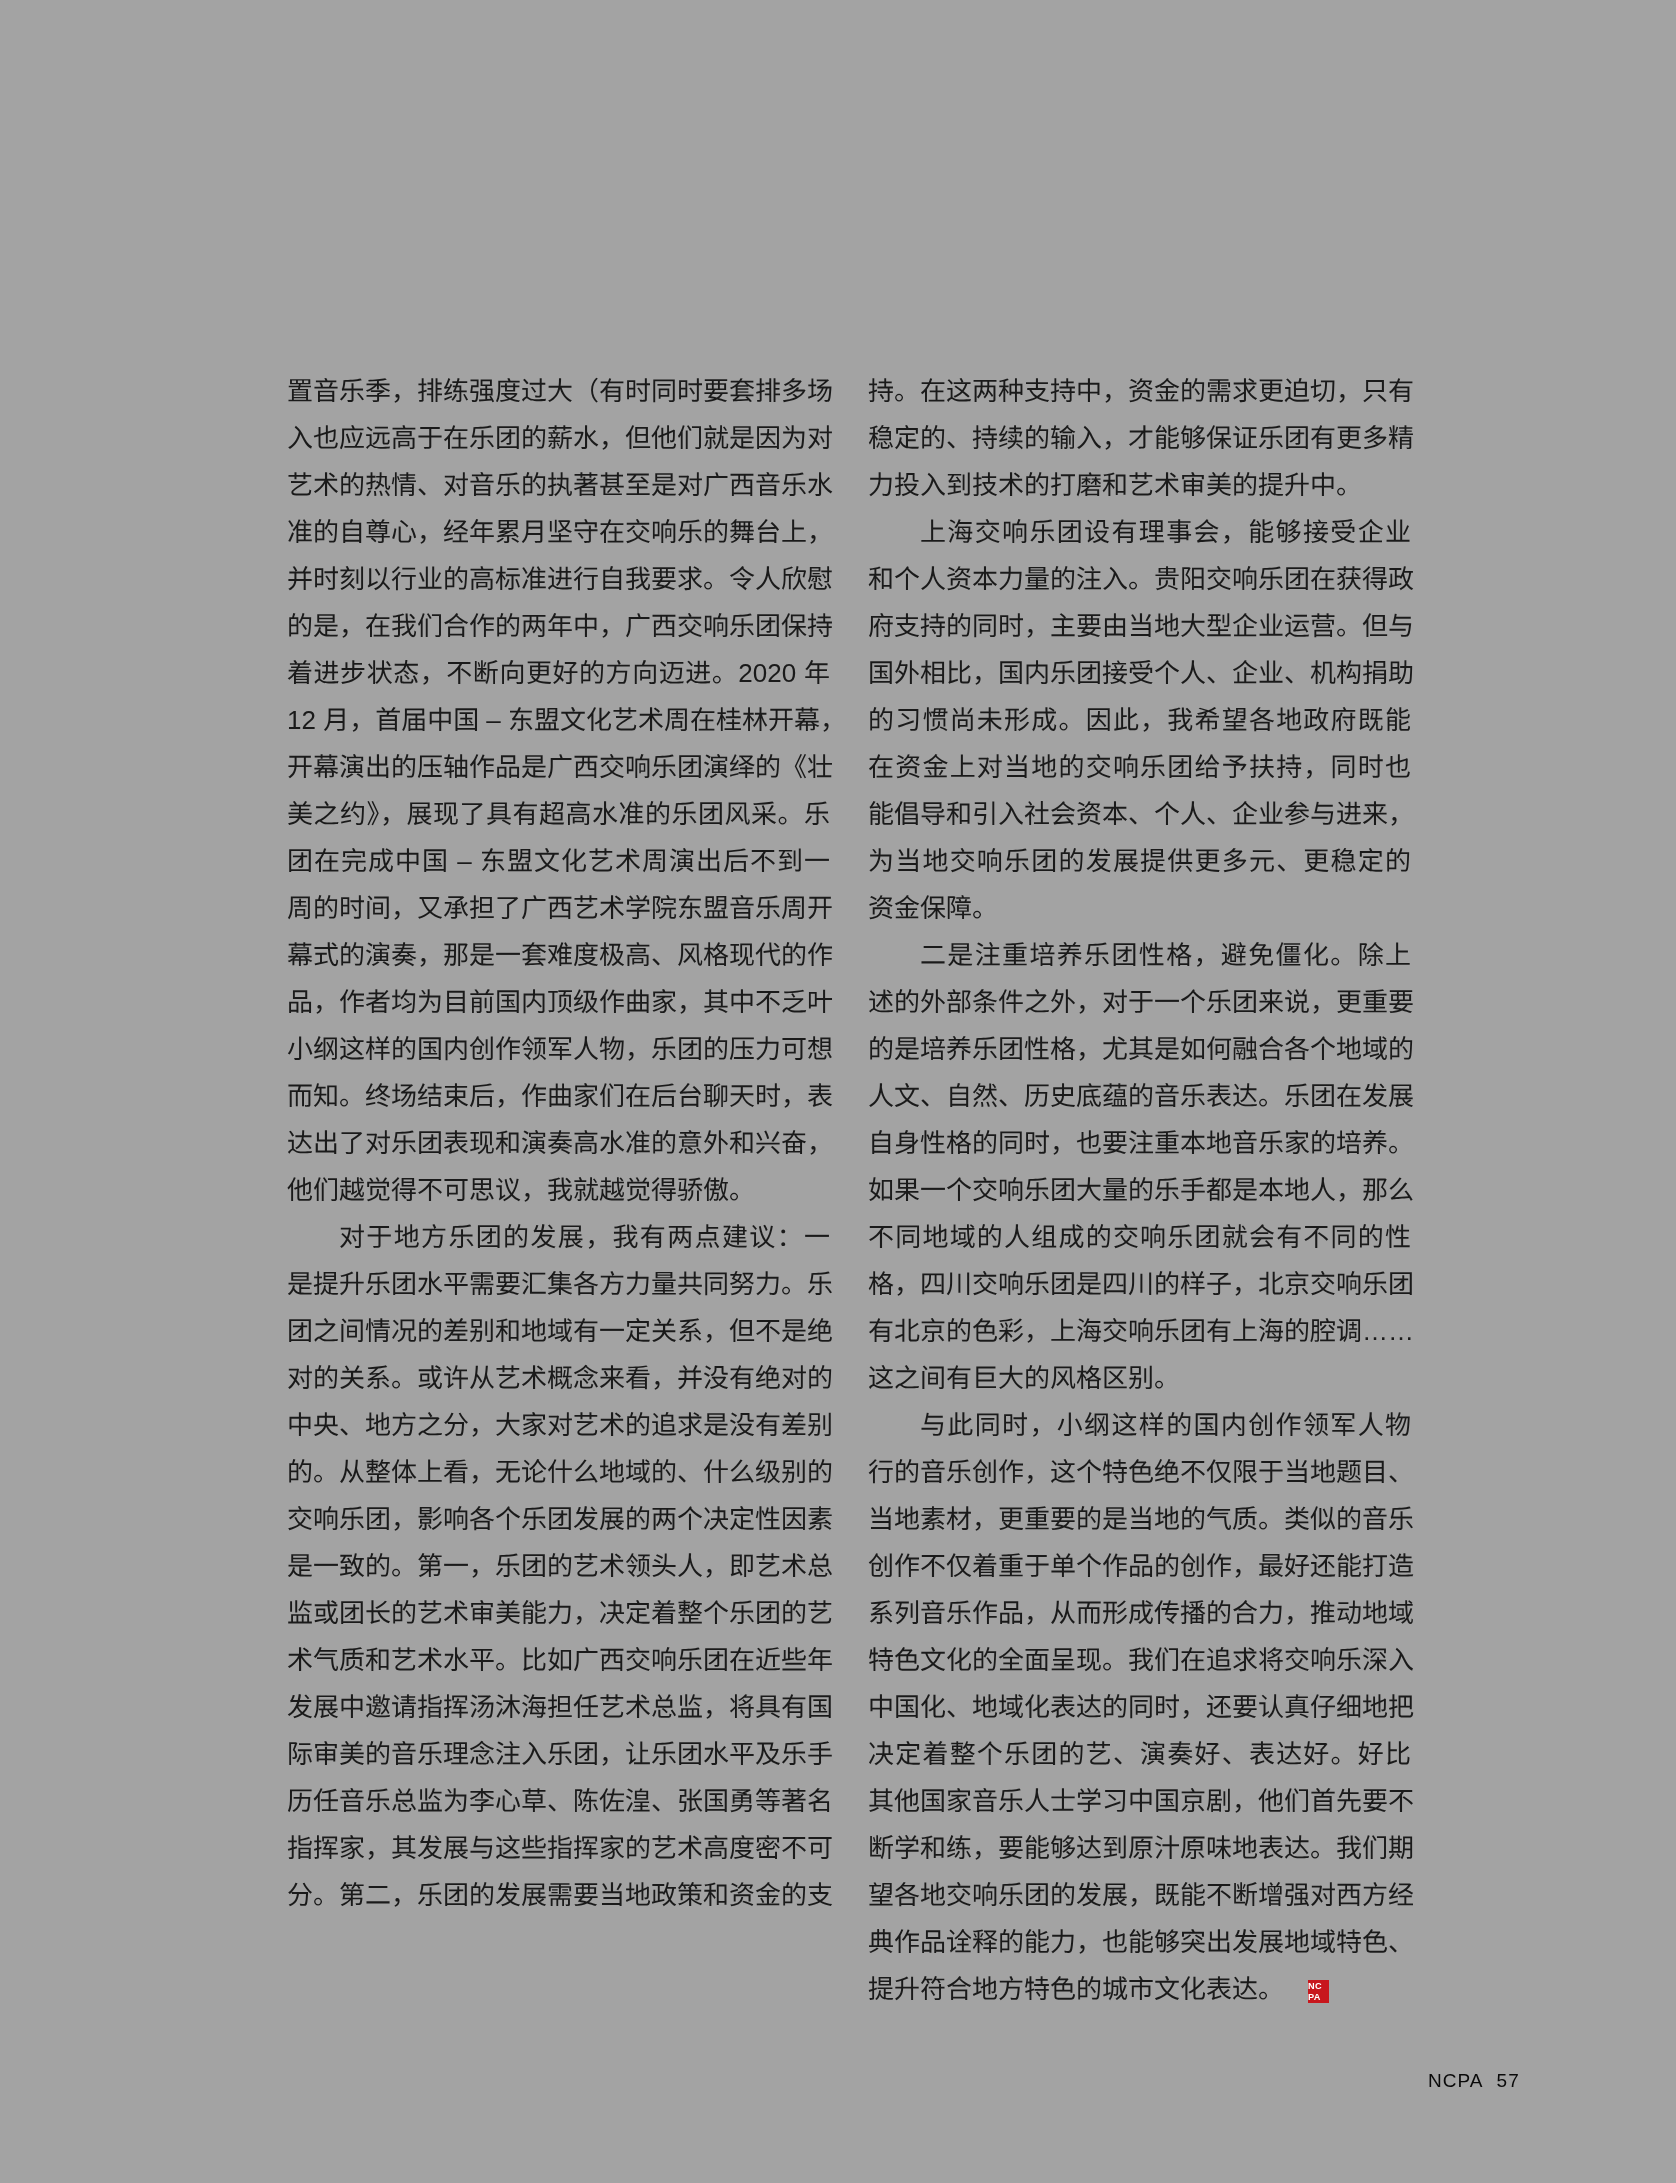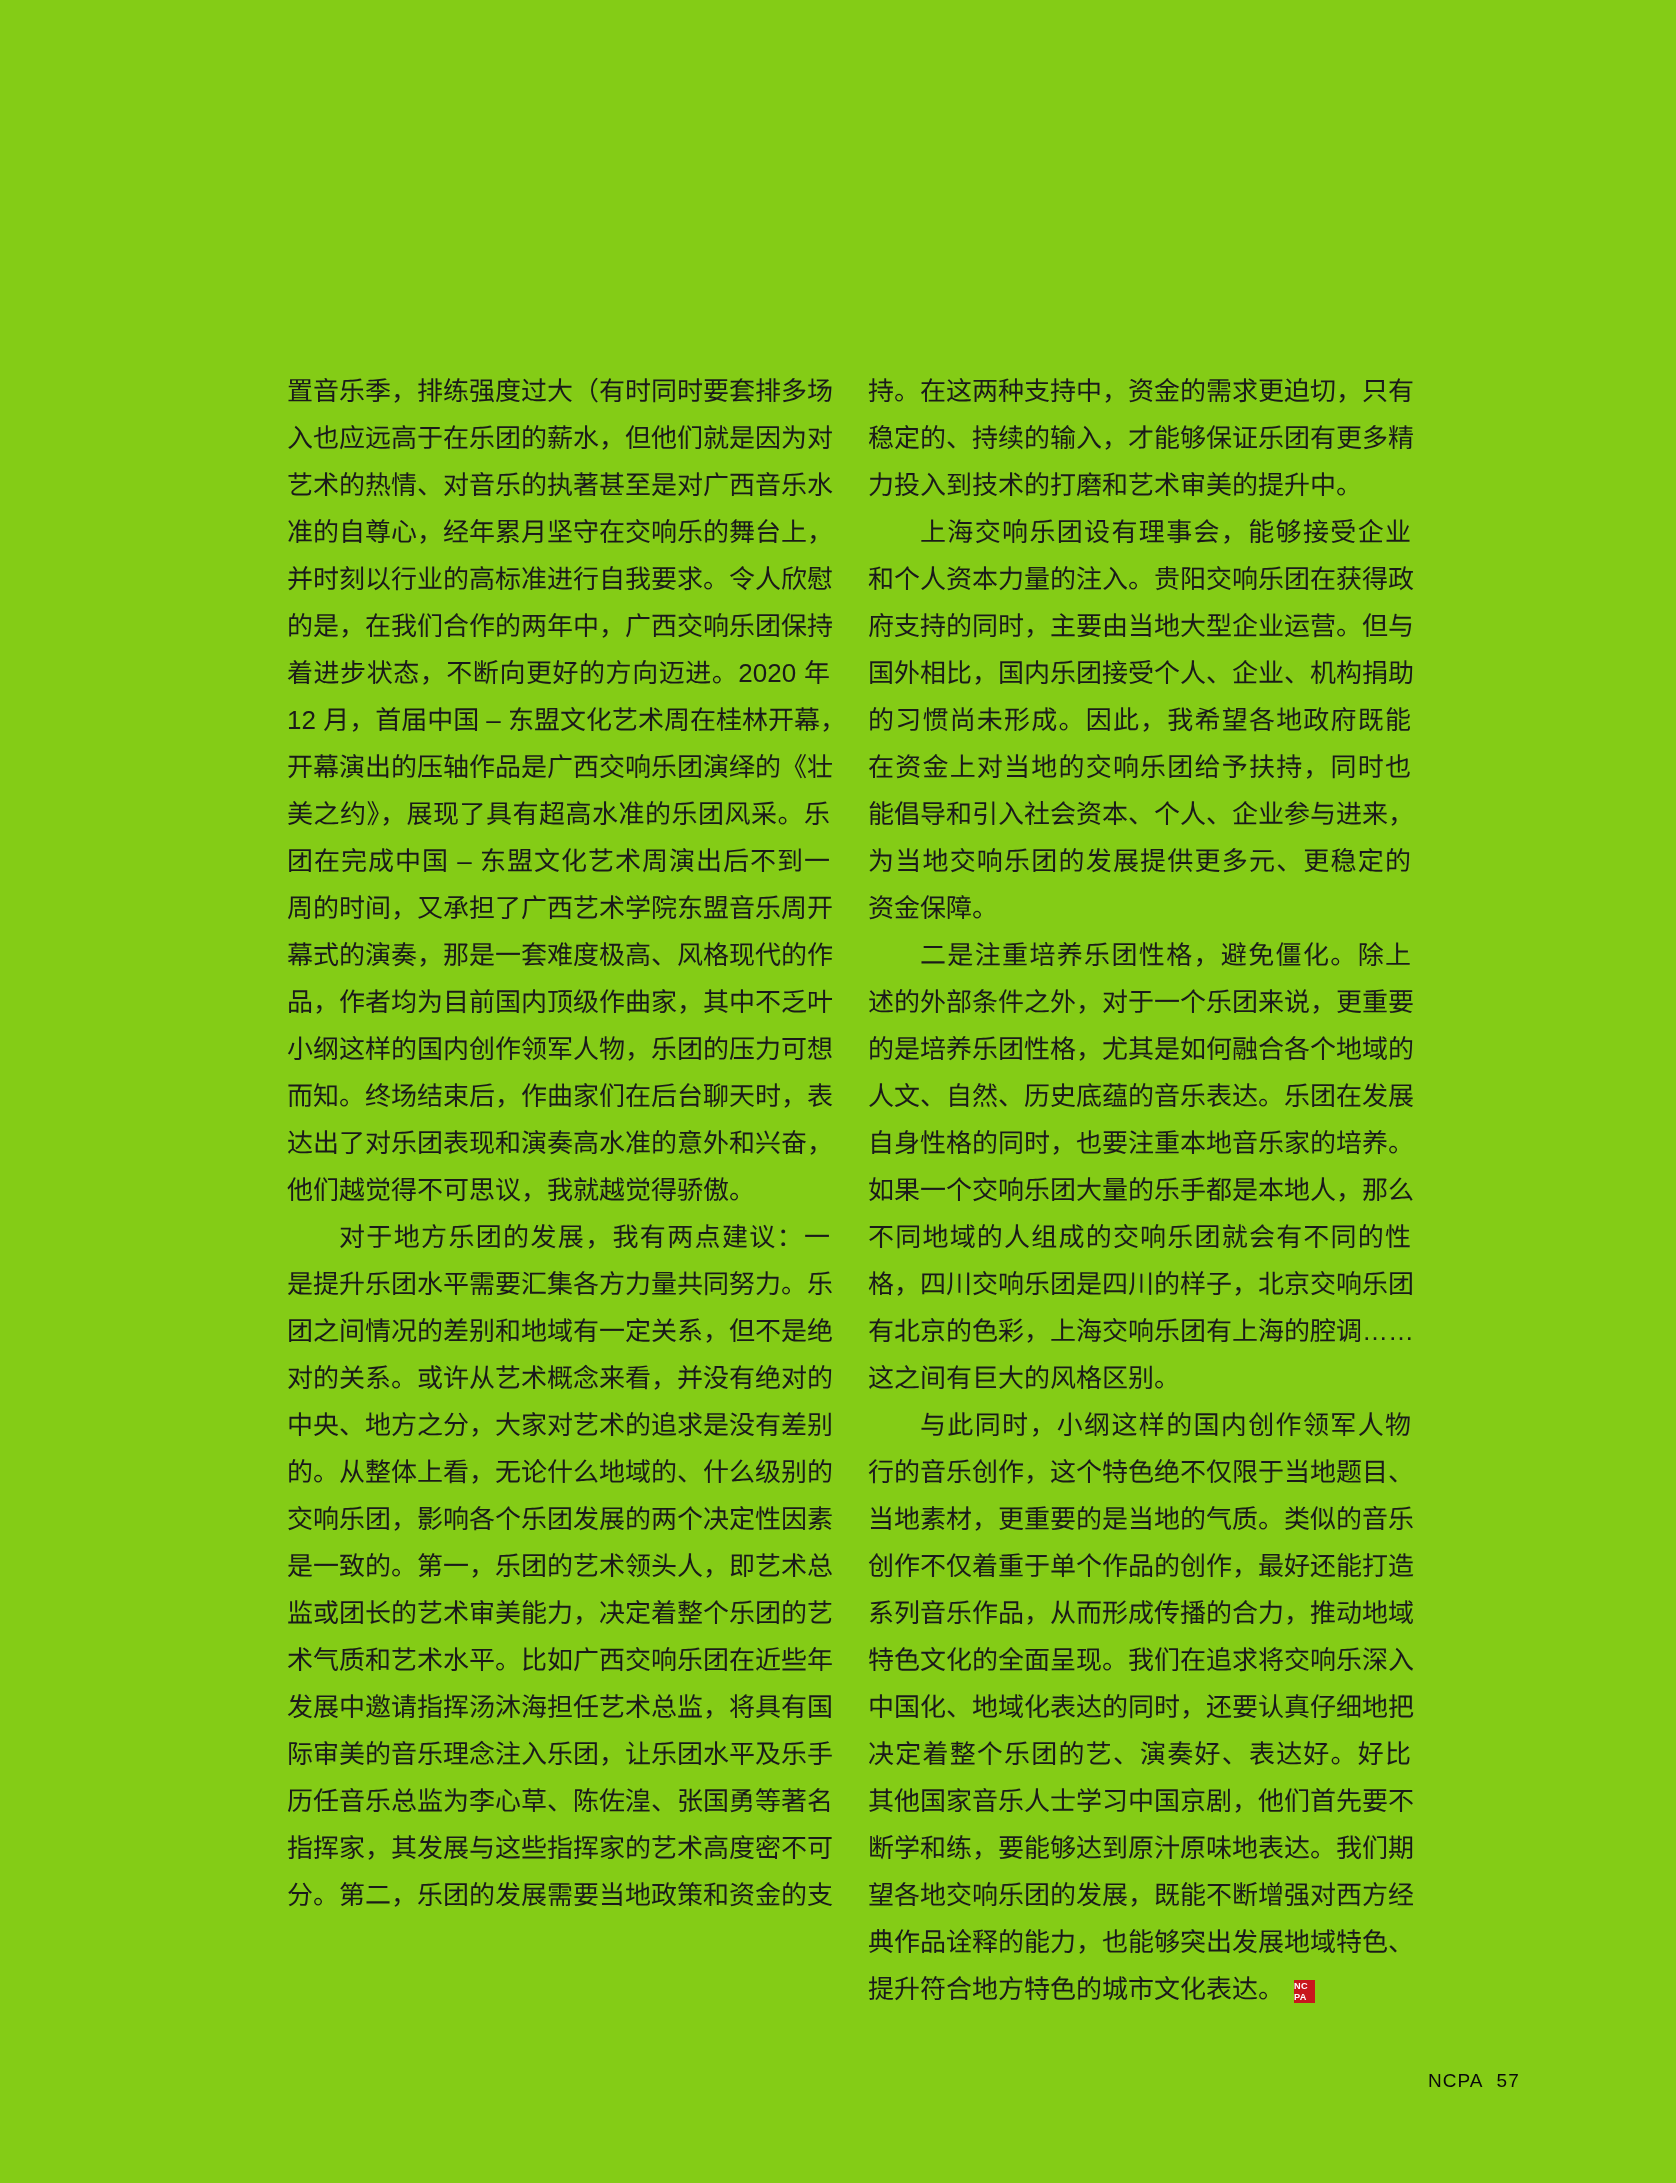--- a/index.html
+++ b/index.html
@@ -4,21 +4,21 @@
 <style>
   html, body {
     margin: 0;
     padding: 0;
     background: #ffffff;
   }
   .page {
     position: relative;
     width: 1676px;
     height: 2183px;
-    background: #84cc16;
+    background: #a3a3a3;
     overflow: hidden;
     font-family: "Liberation Sans", "DejaVu Sans", sans-serif;
   }
   .column {
     position: absolute;
     top: 368px;
     width: 543px;
     color: #1a1a1a;
     font-size: 26px;
     line-height: 47px;
@@ -34,21 +34,21 @@
   }
   .line.indent { text-indent: 2em; }
   .line.para-end {
     text-align: left;
     text-align-last: left;
   }
   .end-mark {
     display: inline-block;
     width: 20.5px;
     height: 22.4px;
-    margin-left: 10px;
+    margin-left: 24px;
     vertical-align: -2px;
     text-align: center;
     padding-top: 1px;
     box-sizing: border-box;
   }
   .em-line {
     display: block;
     color: #ffffff;
     font-size: 9.2px;
     line-height: 10.6px;

